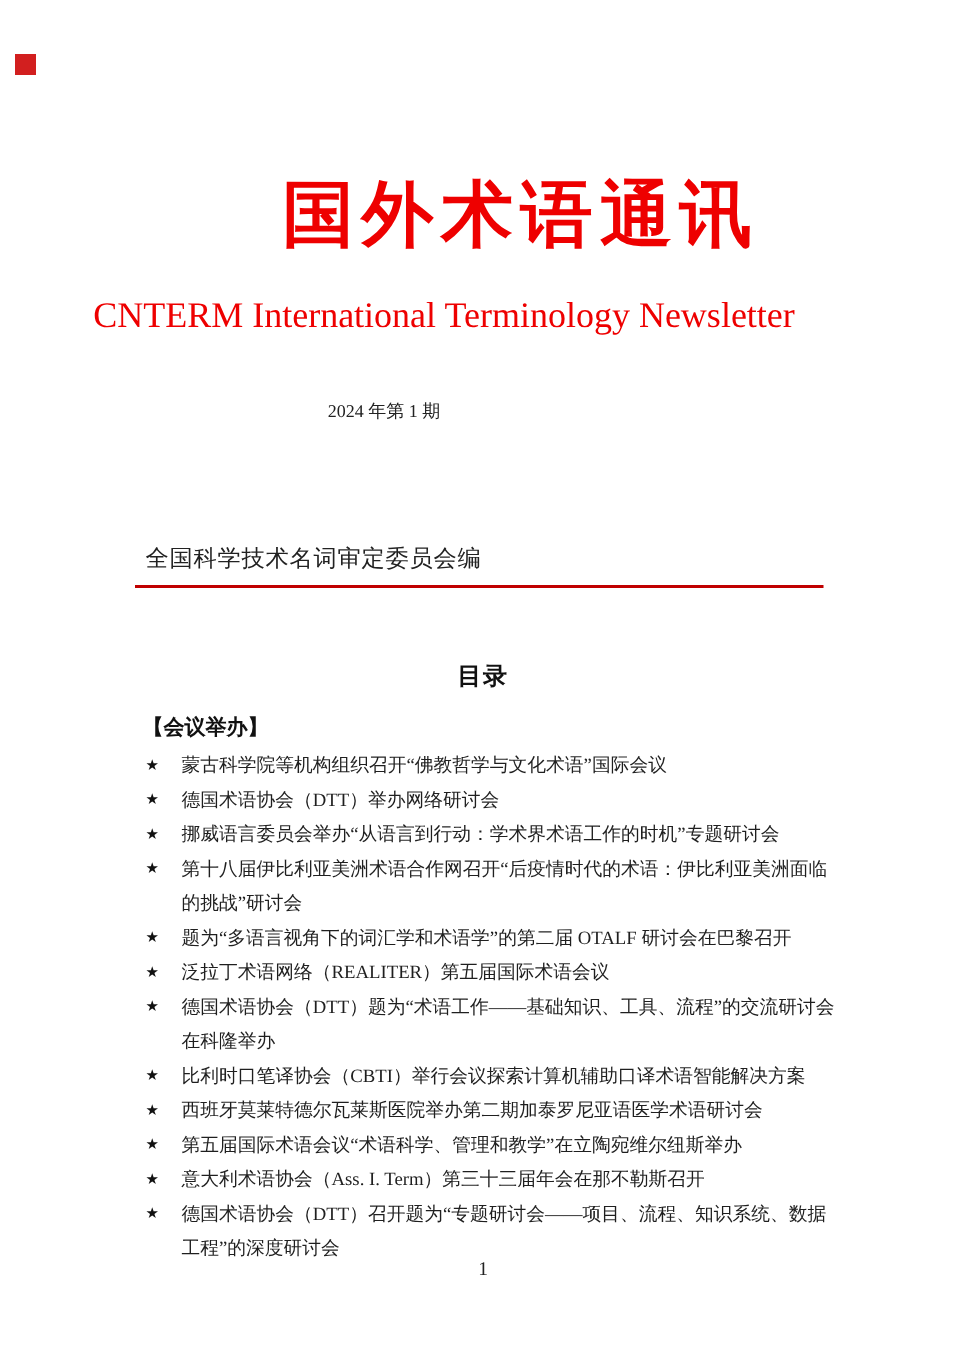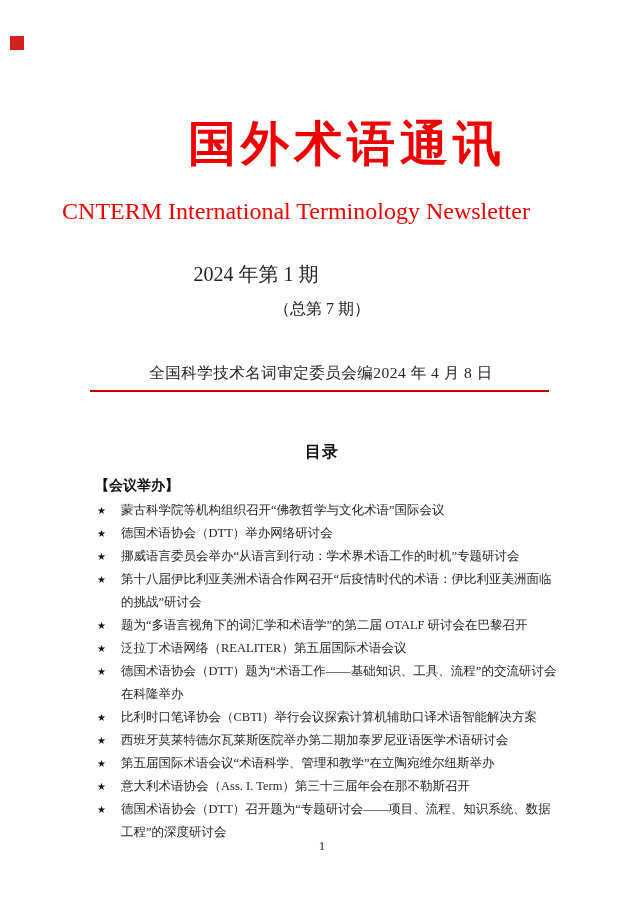--- a/index.html
+++ b/index.html
@@ -23,29 +23,29 @@
     padding-left:25px;
   }
   .subtitle{
     position:absolute;top:195px;left:0;width:592px;
     text-align:center;
     font-size:24px;line-height:32px;
     white-space:nowrap;
   }
   .issue-line{
     position:absolute;top:263px;left:0;width:512px;
-    text-align:center;font-size:20px;line-height:22px;color:#222222;
+    text-align:center;font-size:12px;line-height:22px;color:#222222;
   }
   .volume-line{
     position:absolute;top:298px;left:0;width:644px;
     text-align:center;font-size:16px;line-height:22px;color:#222222;
   }
   .editor-row{
     position:absolute;top:362px;left:97px;width:448px;
-    display:flex;justify-content:center;align-items:baseline;
+    display:flex;justify-content:space-between;align-items:baseline;
     font-size:15.5px;line-height:21px;color:#222222;
     letter-spacing:0.5px;
   }
   .red-rule{
     position:absolute;top:390px;left:90px;width:459px;height:2px;
   }
   .toc-title{
     position:absolute;top:439px;left:0;width:644px;
     text-align:center;font-size:16px;line-height:25px;font-weight:bold;
     letter-spacing:1px;color:#111111;
@@ -76,25 +76,23 @@
 <div class="page">
 
   <div class="marker" style="background: rgb(210, 31, 31);"></div>
 
   <div class="title" style="color: rgb(238, 0, 0);">国外术语通讯</div>
 
   <div class="subtitle" style="color: rgb(238, 0, 0);">CNTERM International Terminology Newsletter</div>
 
   <div class="issue-line">2024 年第 1 期</div>
 
-  <div class="volume-line">（总第 7 期）</div>
 
   <div class="editor-row">
     <span>全国科学技术名词审定委员会编</span>
-    <span>2024 年 4 月 8 日</span>
   </div>
 
   <div class="red-rule" style="background: rgb(192, 0, 0);"></div>
 
   <div class="toc-title">目录</div>
 
   <div class="section-label">【会议举办】</div>
 
   <div class="toc-list">
   <div class="toc-item">

